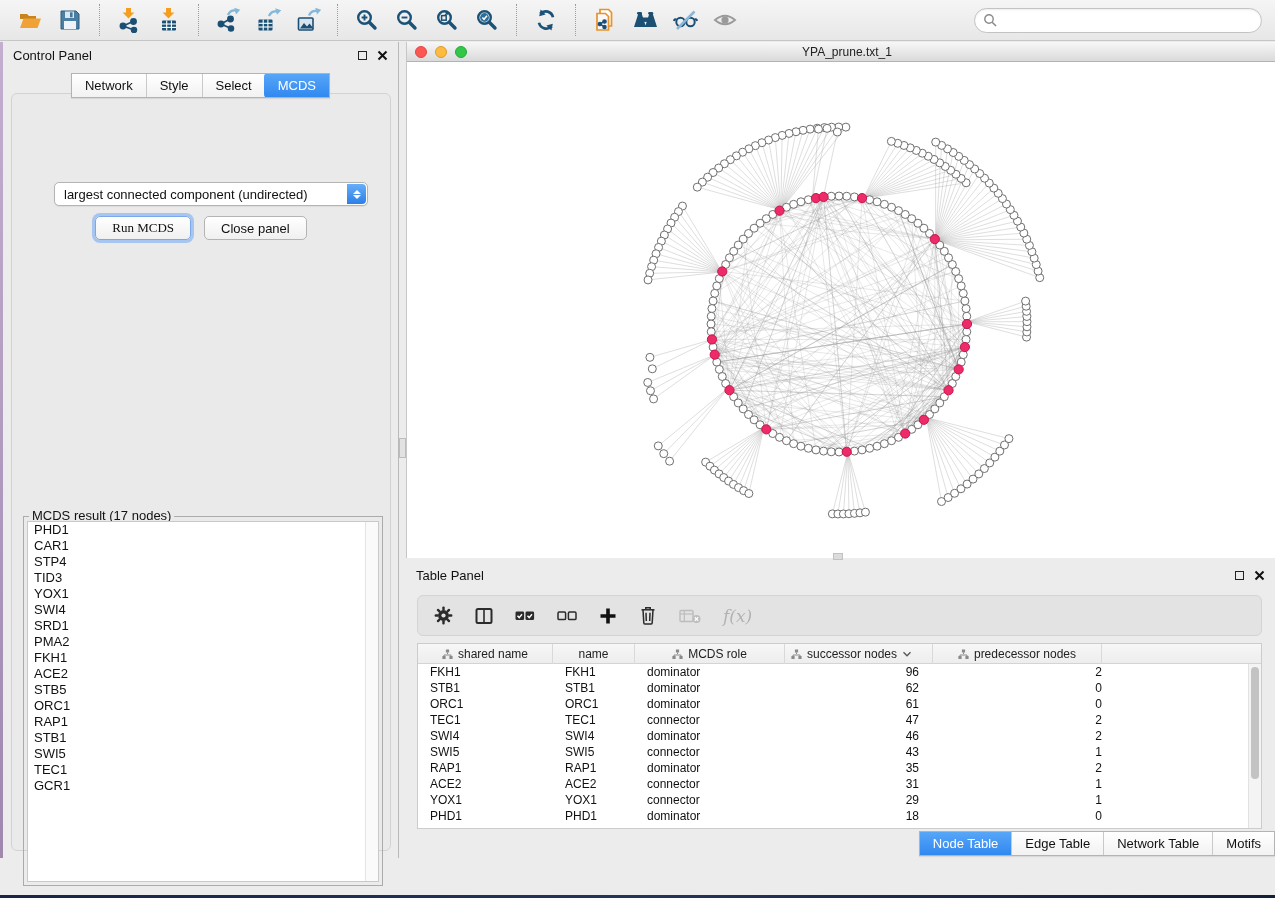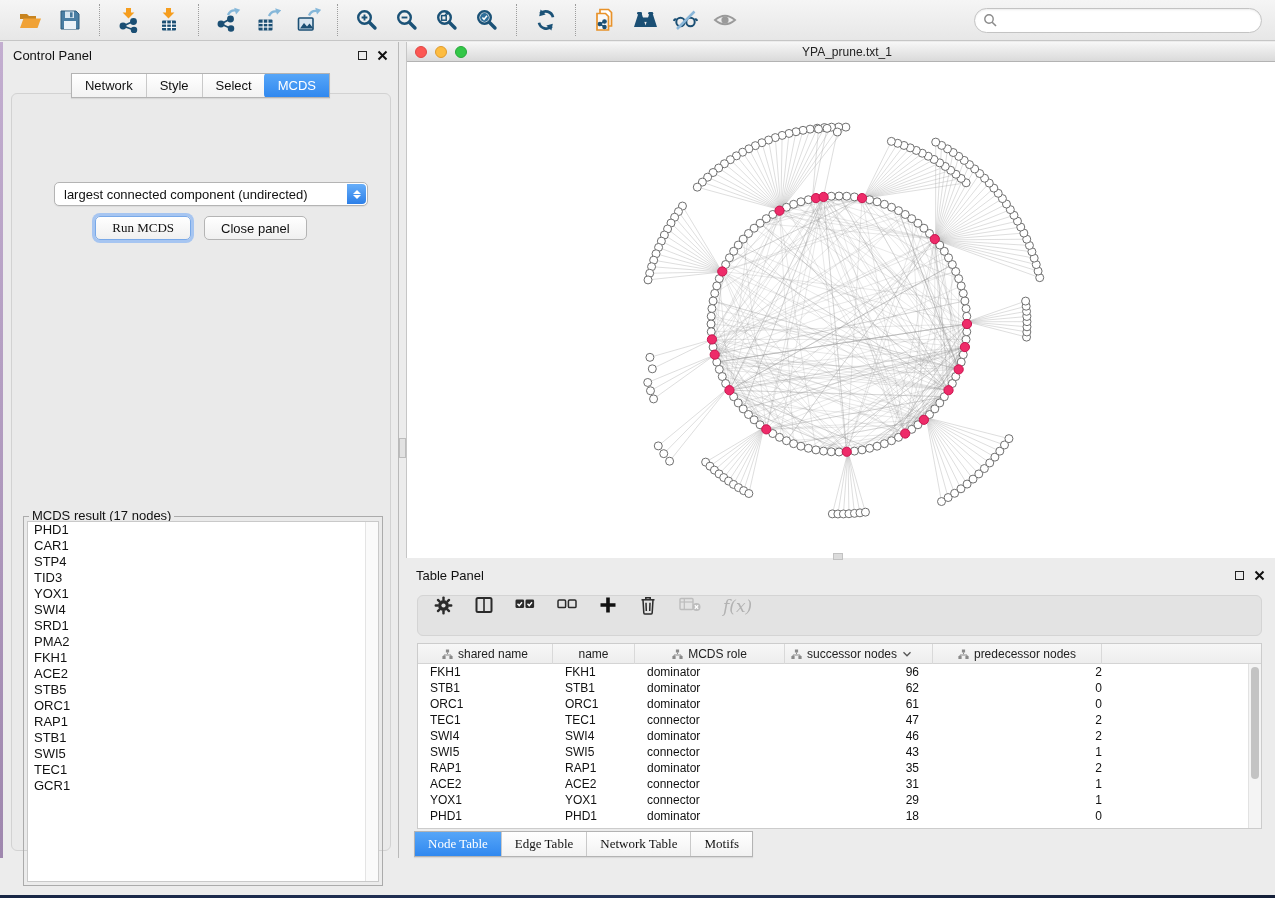--- a/index.html
+++ b/index.html
@@ -77,39 +77,39 @@
   .tl { width:12px; height:12px; border-radius:50%; margin-left:8px; }
   .tl.red { background:#fc5753; border:1px solid #df4744; }
   .tl.yel { background:#fdbc40; border:1px solid #de9b2d; }
   .tl.grn { background:#33c748; border:1px solid #27a83a; }
   .net-title { position:absolute; left:12px; right:0; text-align:center; font-size:12px; color:#222; }
   .net-canvas-wrap { position:absolute; left:0; top:20px; right:0; bottom:0; background:#fff; }
 
   
   .table-panel { position:absolute; left:406px; top:562px; width:869px; height:296px; background:#ececec; }
   .tt-toolbar { position:absolute; left:11px; right:13px; top:33px; height:41px; background:#e3e3e3;
-                border:1px solid #d4d4d4; border-radius:6px; display:flex; align-items:flex-start;
+                border:1px solid #d4d4d4; border-radius:6px; display:flex; align-items:center;
                 padding-left:16px; gap:22px; }
   .tt-ic { display:flex; align-items:center; justify-content:center; }
   .fx-label { font-family:"DejaVu Serif", serif; font-style:italic; color:#b2b2b2; font-size:17px; }
   .node-table { position:absolute; left:11px; right:13px; top:81px; height:186px; background:#fff;
                 border:1px solid #cccccc; overflow:hidden; }
   .thead { display:flex; height:20px; background:linear-gradient(#f7f7f7,#ededed); border-bottom:1px solid #d4d4d4; }
   .th { display:flex; align-items:center; justify-content:center; gap:5px; font-size:12px; color:#222;
         border-right:1px solid #d9d9d9; height:20px; }
   .th.filler { border-right:none; flex:1; }
   .tr { display:flex; height:16px; align-items:center; }
   .td { font-size:12px; color:#111; white-space:nowrap; overflow:hidden; }
   .td.txt { padding-left:12px; }
   .td.num { text-align:right; }
   .c0 { width:135px; } .c1 { width:82px; } .c2 { width:150px; } .c3 { width:148px; padding-right:14px; }
   .c4 { width:169px; }
   .tbl-scroll { position:absolute; right:0; top:20px; bottom:0; width:13px; background:#f4f4f4; border-left:1px solid #e2e2e2; }
   .tbl-thumb { position:absolute; left:2px; right:2px; top:3px; height:112px; background:#c3c3c3; border-radius:5px; }
-  .bottom-tabs { position:absolute; left:8px; right:0; top:269px; display:flex; justify-content:flex-start;font-family:Liberation Serif, serif; }
+  .bottom-tabs { position:absolute; left:16px; right:0; top:269px; display:flex; justify-content:flex-end; }
 
   
   .status-bar { position:absolute; left:0; right:0; top:900px; height:35px; background:#84cc16;
                 border-top:1px solid #d2d2d2; }
   .list-btn { position:absolute; left:12px; top:6px; width:26px; height:22px; background:#f4f4f4;
               border:1px solid #b9b9b9; border-radius:3px; display:flex; align-items:center; justify-content:center; }
   .memory-btn { position:absolute; right:12px; top:5px; height:23px; background:#fdfdfd; border:1px solid #b5b5b5;
                 border-radius:4px; display:flex; align-items:center; gap:6px; padding:0 10px; font-size:12px; color:#111; }
   .mem-dot { width:11px; height:11px; border-radius:50%; background:#19a822; border:1px solid #0f8a18; }
 </style>

